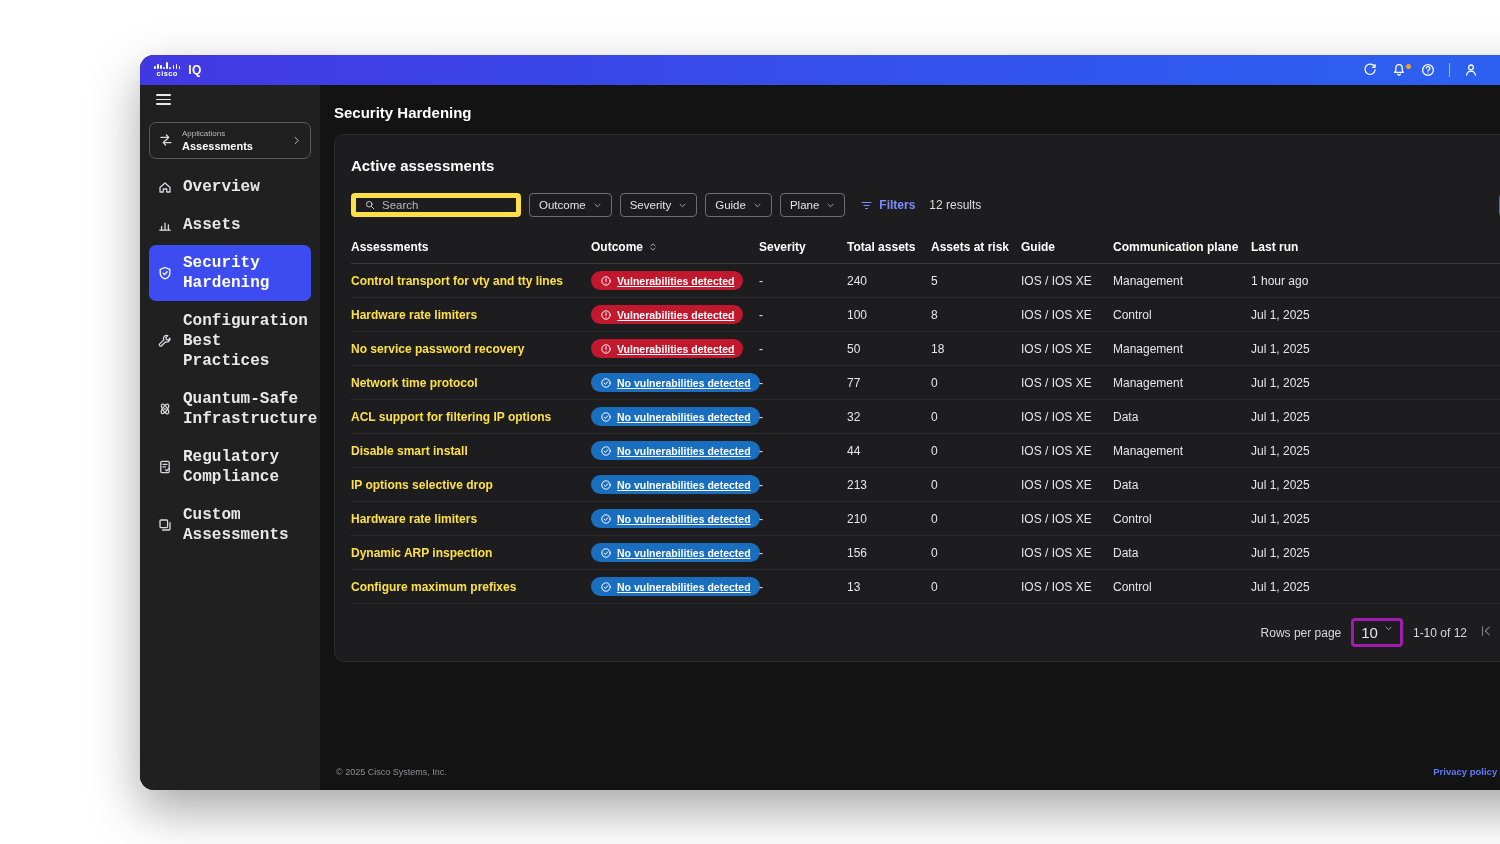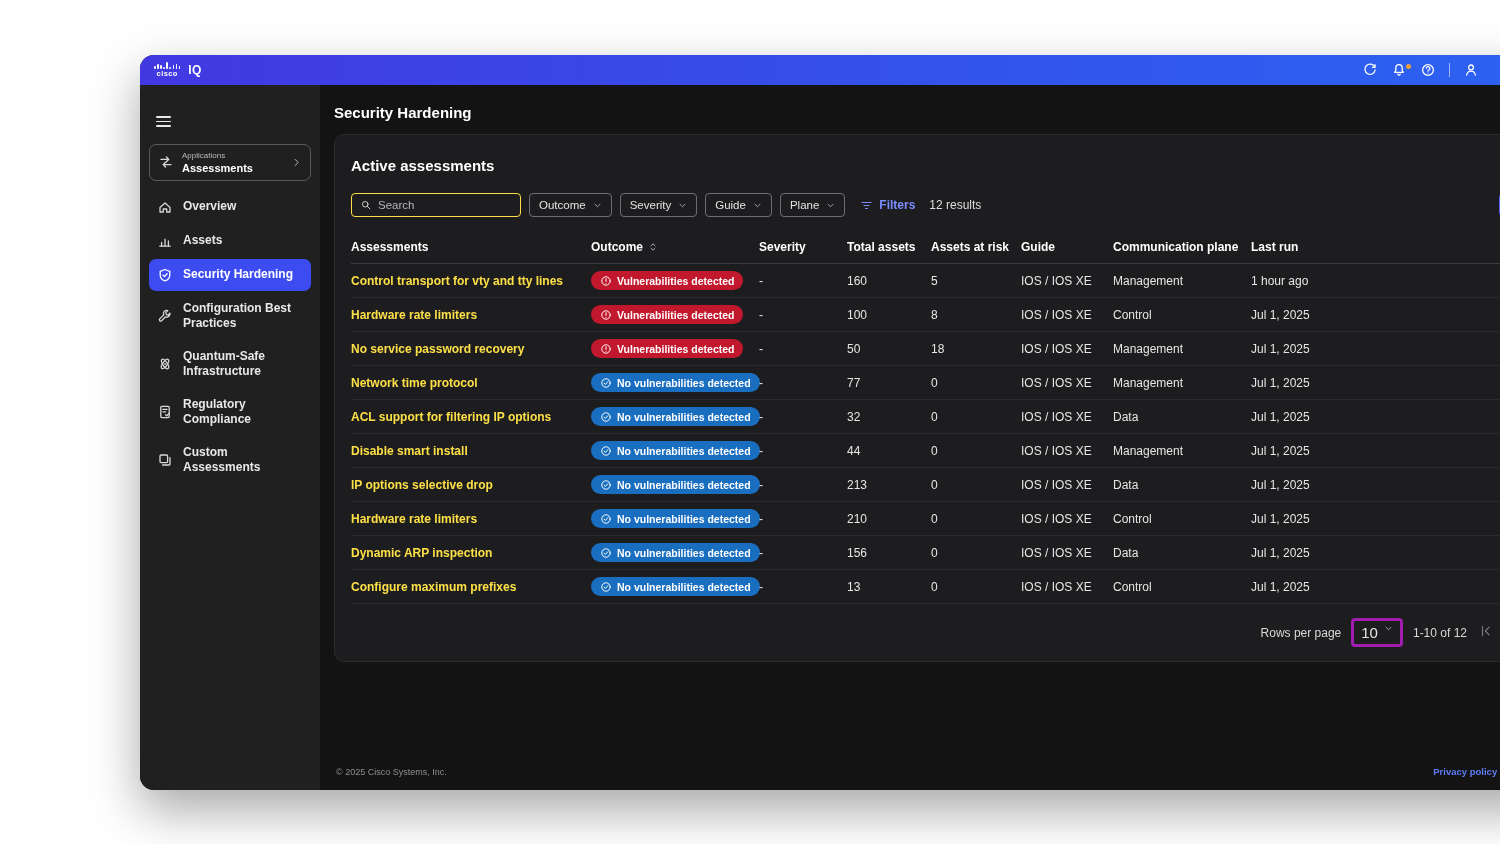--- a/index.html
+++ b/index.html
@@ -35,57 +35,57 @@
   .tb-btn span { width: 16px; height: 16px; display: inline-flex; }
   .tb-btn.bell .dot { position: absolute; right: -4px; top: 2px; width: 5px; height: 5px; border-radius: 50%; background: #e9a13b; }
   .tb-divider { width: 1px; height: 14px; background: rgba(255,255,255,.55); }
   .tb-btn.caret { margin-left: 86px; }
   .tb-btn.caret span { width: 12px; height: 12px; }
   svg { width: 100%; height: 100%; display: block; }
   
   .app-body { flex: 1; display: flex; min-height: 0; }
   .sidebar {
     width: 180px; flex: 0 0 180px;
-    background: #202021; padding: 24px 9px;
+    background: #202021; padding: 2px 9px;
     display: flex; flex-direction: column;
   }
   .hamburger { background: none; border: none; cursor: pointer; width: 18px; padding: 2px 0; margin: 2px 0 10px 7px; }
   .hamburger i { display: block; width: 15px; height: 1.6px; background: #e8e8e8; margin: 3px 0; border-radius: 1px; }
   .app-switcher {
     border: 1px solid #5a5a5c; border-radius: 7px;
     display: flex; align-items: center; gap: 8px;
     padding: 6px 8px; margin: 2px 0 10px; cursor: pointer;
     color: #e6e6e6;
   }
   .asw-text { flex: 1; min-width: 0; }
   .asw-eyebrow { font-size: 8px; color: #b9b9bb; margin-bottom: 2px; }
   .asw-label { font-size: 11px; font-weight: bold; color: #fff; }
   .asw-chev { width: 11px; height: 11px; color: #cfcfcf; }
   .nav-icon { width: 16px; height: 16px; flex: 0 0 16px; color: #d9d9db; display: inline-flex; }
   .nav-item {
     display: flex; align-items: center; gap: 10px;
     padding: 8px 8px; border-radius: 7px; cursor: pointer;
-    color: #e8e8e8; font-size: 12px; font-weight: 600;
-    margin-bottom: 2px; line-height: 1.25;
+    color: #e8e8e8; font-size: 16px; font-weight: 600;
+    margin-bottom: 2px; line-height: 1.25; font-family: Liberation Mono, monospace;
   }
   .nav-item.active { background: #3d4cf0; color: #fff; }
   .nav-item.active .nav-icon { color: #fff; }
   
   .main { flex: 1; background: #131314; display: flex; flex-direction: column; min-width: 0; }
   .page-title { color: #fff; font-size: 15px; font-weight: bold; padding: 19px 14px 13px; }
   .card {
     margin: 0 14px; background: #1d1d1f;
     border: 1px solid #2d2d2f; border-radius: 10px;
     padding: 16px 16px 10px;
   }
   .card-title { color: #fff; font-size: 15px; font-weight: bold; margin: 6px 0 18px; }
   .toolbar { display: flex; align-items: center; gap: 8px; margin-bottom: 12px; }
   .search {
     width: 170px; height: 24px;
-    border: 1px solid #fde047; border-radius: 4px;
+    border: 5px solid #fde047; border-radius: 4px;
     display: flex; align-items: center; gap: 6px; padding: 0 8px;
     background: transparent;
   }
   .s-ic { width: 12px; height: 12px; color: #cfcfcf; flex: 0 0 12px; }
   .search input {
     background: transparent; border: none; outline: none;
     color: #e6e6e6; font-size: 11.5px; width: 100%;
     font-family: "Liberation Sans", sans-serif;
   }
   .search input::placeholder { color: #b6b6b8; }
@@ -121,21 +121,21 @@
   }
   .thead { height: 34px; border-bottom: 1px solid #3c3c3e; color: #fff; font-size: 12px; font-weight: bold; }
   .th { display: flex; align-items: center; gap: 5px; }
   .sort { width: 10px; height: 12px; color: #cfcfcf; display: inline-flex; }
   .gear-btn { background: none; border: none; color: #e0e0e0; cursor: pointer; width: 15px; height: 15px; padding: 0; margin-left: auto; }
   .trow { height: 34px; border-bottom: 1px solid #2a2a2c; font-size: 12px; color: #e6e6e6; }
   .name-link { color: #fde047; font-weight: bold; text-decoration: none; cursor: pointer; padding-right: 10px; }
   .badge {
     display: inline-flex; align-items: center; gap: 5px;
     height: 19px; border-radius: 10px; padding: 0 9px;
-    font-size: 10.5px; font-weight: 600; color: #fff; white-space: nowrap;
+    font-size: 10.5px; font-weight: 600; color: #fff; white-space: nowrap; text-decoration: underline;
   }
   .badge.danger { background: #c2182e; }
   .badge.ok { background: #1a6ec0; }
   .b-ic { width: 12px; height: 12px; display: inline-flex; flex: 0 0 12px; }
   
   .pagination {
     display: flex; align-items: center; justify-content: flex-end;
     gap: 10px; padding: 14px 2px 4px; color: #d8d8d8; font-size: 12px;
   }
   .rpp-select {
@@ -428,21 +428,21 @@
                     <span class="b-ic">
                       <svg viewBox="0 0 16 16" fill="none" stroke="currentColor" stroke-width="1.3" stroke-linecap="round" stroke-linejoin="round">
                         <circle cx="8" cy="8" r="5.6"></circle>
                         <path d="M8 4.9v3.7"></path>
                         <circle cx="8" cy="11" r=".7" fill="currentColor" stroke="none"></circle>
                       </svg>
                     </span>
                     <span>Vulnerabilities detected</span>
                   </span></div>
     <div>-</div>
-    <div>160</div>
+    <div>240</div>
     <div>5</div>
     <div>IOS / IOS XE</div>
     <div>Management</div>
     <div>1 hour ago</div>
     <div></div>
   </div>
 
   <div class="grid trow">
     <div><a class="name-link">Hardware rate limiters</a></div>
     <div><span class="badge danger">

